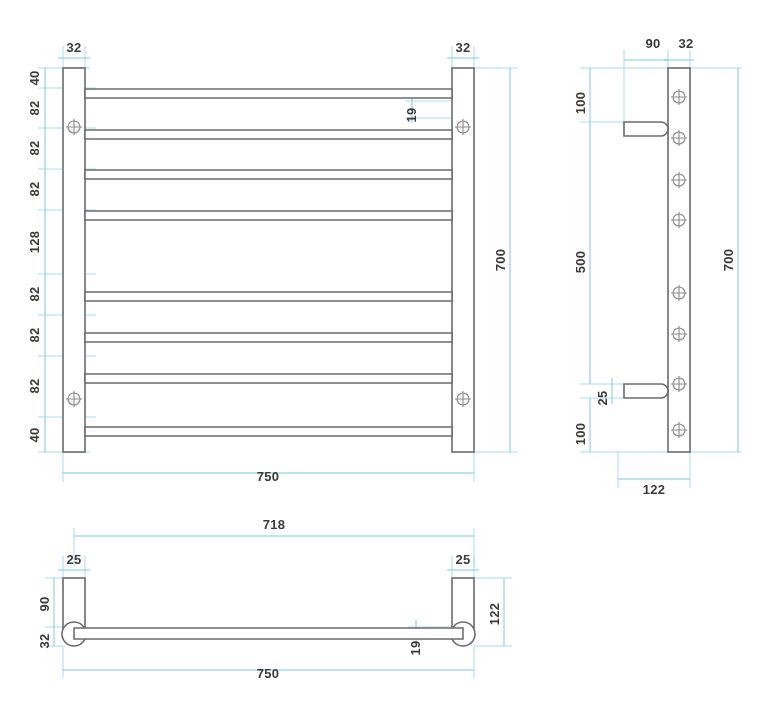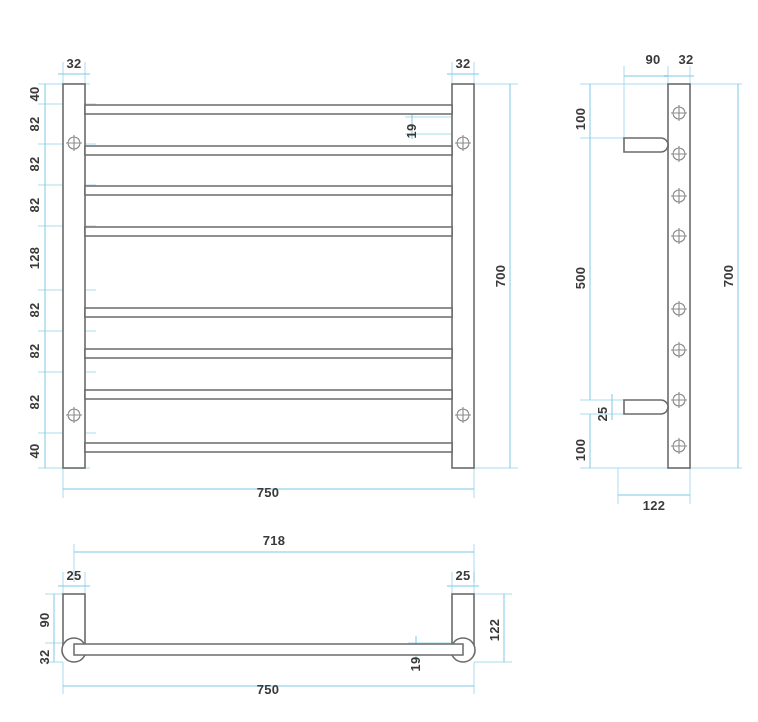--- a/index.html
+++ b/index.html
@@ -2,21 +2,21 @@
 <html><head>
 <meta charset="utf-8">
 <title>Technical Drawing</title>
 <style>
   html,body{margin:0;padding:0;background:#ffffff;}
   body{
     font-family:"Liberation Sans", sans-serif;
     width:758px;height:722px;position:relative;overflow:hidden;
     -webkit-font-smoothing:antialiased;
   }
-  #stage{position:absolute;left:0;top:0;width:758px;height:562px;margin-top:16px;}
+  #stage{position:absolute;left:0;top:0;width:758px;height:562px;}
   svg#drawing{position:absolute;left:0;top:0;width:758px;height:722px;display:block;}
   text{font-family:"Liberation Sans", sans-serif;font-weight:700;fill:#3a3a3a;}
   .dimtext{font-size:13px;letter-spacing:0.2px;}
   .steel{fill:#ffffff;stroke:#6b6b6b;stroke-width:1.6;stroke-linejoin:miter;}
   .rail{fill:#ffffff;stroke:#6b6b6b;stroke-width:1.5;}
   .dimline{stroke:#7ec8e3;stroke-width:1;fill:none;}
   .extline{stroke:#9fd8ec;stroke-width:0.9;fill:none;}
   .hole{fill:none;stroke:#8a8a8a;stroke-width:1.1;}
   .holecross{stroke:#8a8a8a;stroke-width:1.1;}
 </style>

